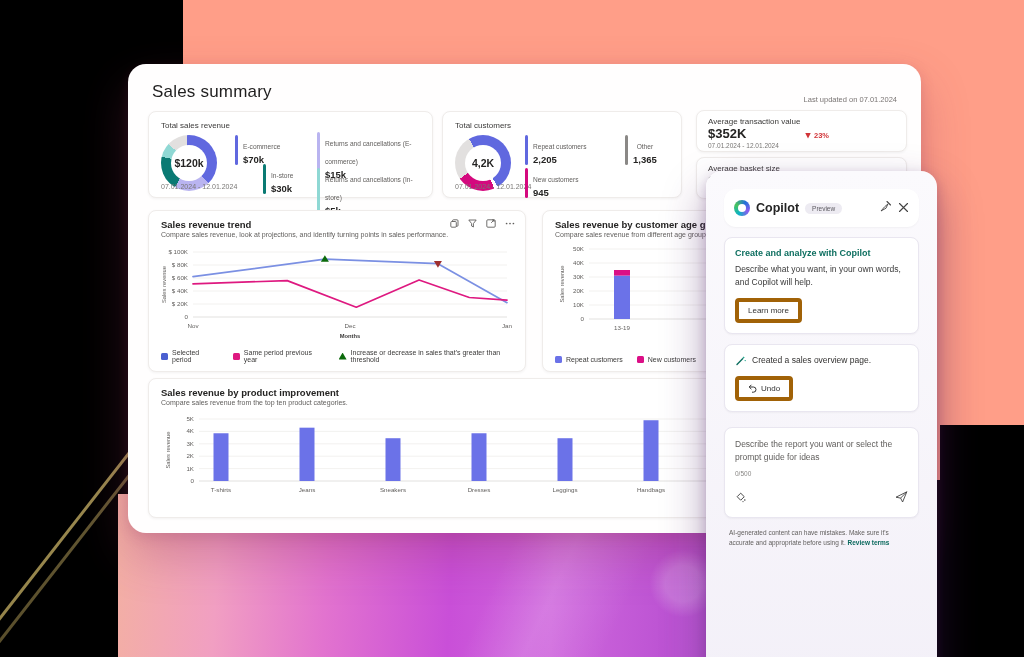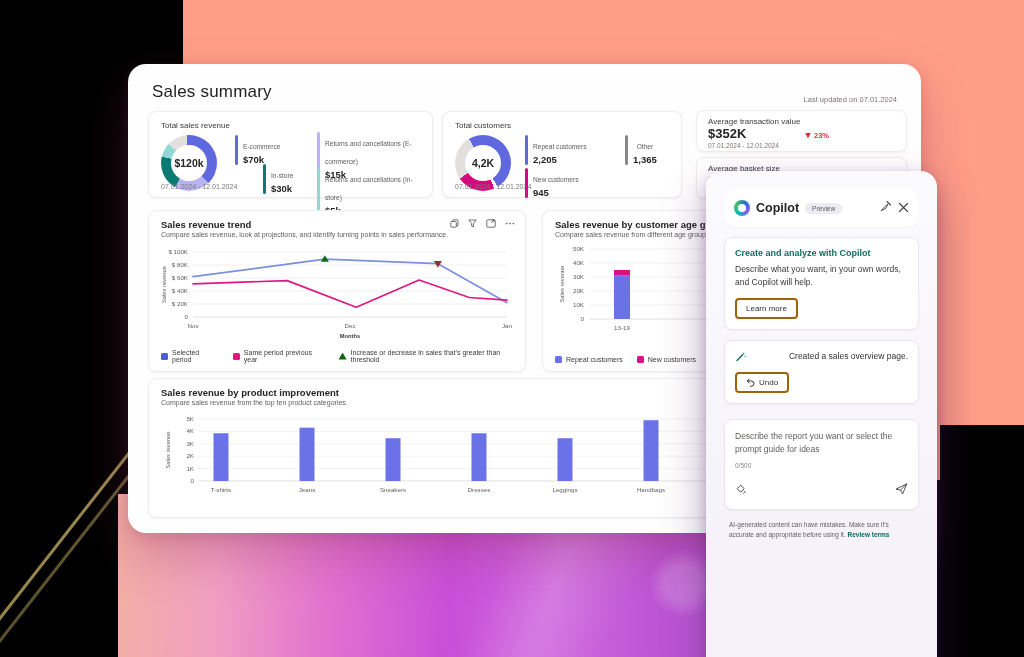--- a/index.html
+++ b/index.html
@@ -74,24 +74,24 @@
   .cp-logo::after { content:""; position:absolute; inset:4px; background:#fff; border-radius:50%; }
   .cp-title { font-size:12.5px; font-weight:bold; color:#242424; }
   .cp-badge { background:#EDEBF2; border-radius:9px; padding:2px 7px; font-size:6.5px; color:#5C5A60; }
   .cp-header .spacer { flex:1; }
 
   .cp-card { background:#fff; border:1px solid #E9E6F0; border-radius:8px; padding:10px; margin-top:10px;
     box-shadow:0 1px 2px rgba(0,0,0,.04); }
   .cp-welcome-h { font-size:9px; font-weight:bold; color:#0E6F60; }
   .cp-welcome-p { font-size:8.5px; color:#3A3A3A; line-height:1.5; margin-top:5px; }
   .cp-btn { display:inline-flex; align-items:center; gap:4px; margin-top:9px; padding:4px 9px; background:#fff;
-    border:2px solid #a16207; border-radius:4px; font-size:8px; color:#333; }
+    border:4px solid #a16207; border-radius:4px; font-size:8px; color:#333; }
   .cp-bubble { margin:12px 0 0 26px; background:#D6EFE3; border-radius:8px; padding:9px 10px;
     font-size:8.5px; color:#26322C; line-height:1.55; }
-  .cp-resp-row { display:flex; align-items:flex-start; gap:6px; font-size:8.5px; color:#323130;justify-content:space-between; }
+  .cp-resp-row { display:flex; align-items:flex-start; gap:6px; font-size:8.5px; color:#323130; }
   .cp-input { margin-top:15px; min-height:86px; }
   .cp-placeholder { font-size:8.5px; color:#605E5C; line-height:1.55; }
   .cp-counter { font-size:6.5px; color:#8A8886; margin-top:6px; }
   .cp-input-icons { display:flex; justify-content:space-between; align-items:center; margin-top:12px; }
   .cp-footer { margin:10px 5px 0; font-size:6.5px; color:#605E5C; line-height:1.55; }
   .cp-footer .link { color:#0C6A5E; font-weight:bold; }
 </style>
 </head>
 <body>
 

